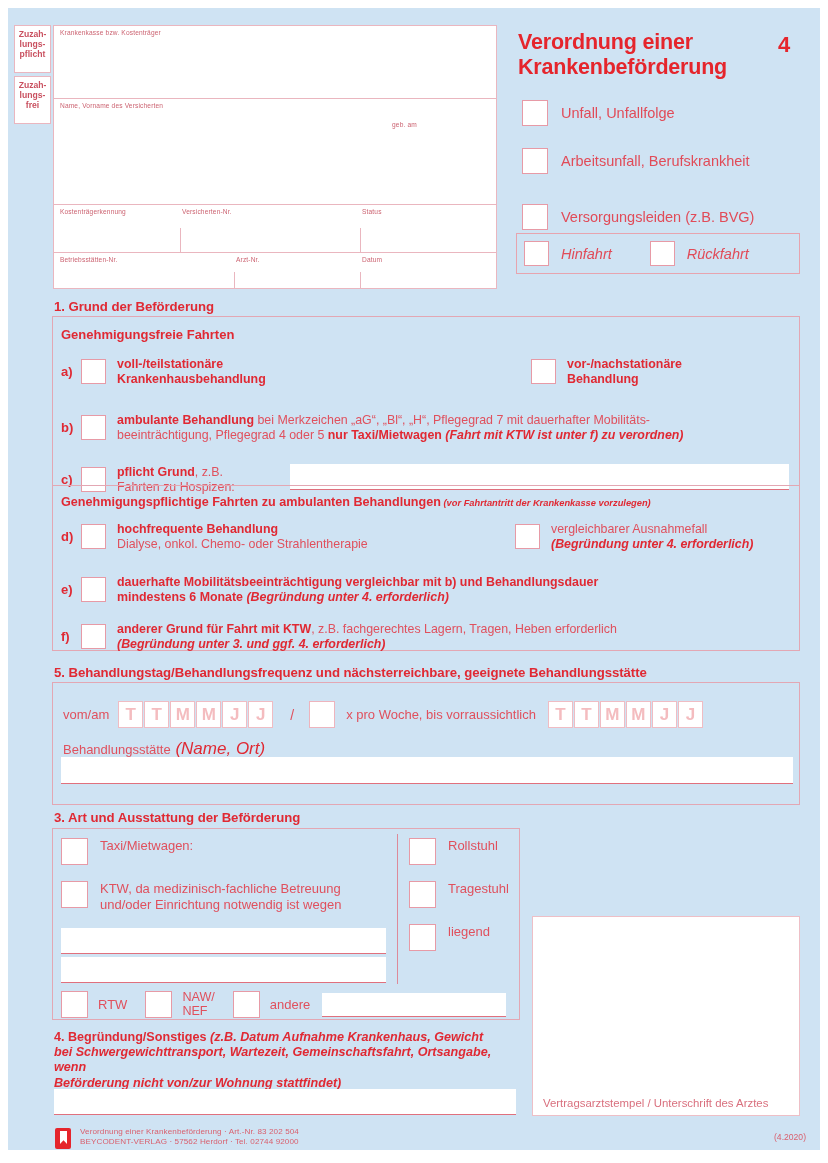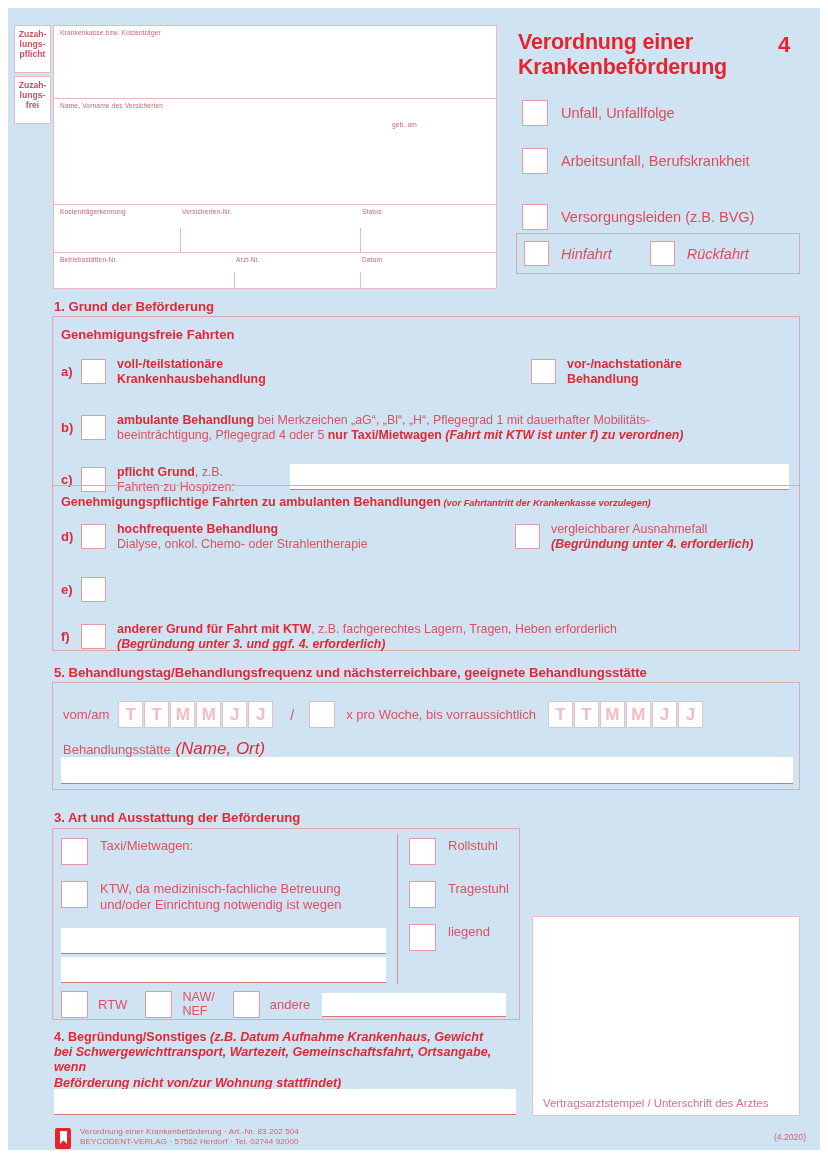--- a/index.html
+++ b/index.html
@@ -106,21 +106,21 @@
     position:absolute;left:237px;top:147px;width:499px;height:26px;
     background:#fff;border-bottom:1px solid #e0707d;box-sizing:border-box;
   }
   #i-d{left:8px;top:205px;}
   #i-d2{left:462px;top:205px;}
   #i-e{left:8px;top:258px;}
   #i-f{left:8px;top:305px;}
 
   
   #s2-title{position:absolute;left:46px;top:657px;}
-  #s2{position:absolute;left:44px;top:674px;width:748px;height:108px;}
+  #s2{position:absolute;left:44px;top:674px;width:748px;height:123px;}
   #s2-line1{position:absolute;left:10px;top:18px;display:flex;align-items:center;}
   .l2{font-size:13px;color:#e0505d;white-space:nowrap;}
   .dboxes{display:flex;margin-left:9px;}
   .dbox{
     width:25px;height:27px;background:#fff;border:1px solid #f0bcc3;
     box-sizing:border-box;color:#f4bcbf;font-size:17px;font-weight:bold;
     text-align:center;line-height:25px;margin-right:1px;
   }
   #s2-slash{margin-left:16px;font-size:14px;color:#e0505d;}
   #s2-freq{
@@ -280,21 +280,21 @@
       <span class="txt">
         <b>vor-/nachstationäre</b><br>
         <b>Behandlung</b>
       </span>
     </div>
 
     <div class="itm" id="i-b">
       <span class="key">b)</span>
       <span class="cbx box"></span>
       <span class="txt">
-        <b>ambulante Behandlung</b><span> bei Merkzeichen „aG“, „Bl“, „H“, Pflegegrad 1 mit dauerhafter Mobilitäts-</span><br>
+        <b>ambulante Behandlung</b><span> bei Merkzeichen „aG“, „Bl“, „H“, Pflegegrad 7 mit dauerhafter Mobilitäts-</span><br>
         <span>beeinträchtigung, Pflegegrad 4 oder 5 </span><b>nur Taxi/Mietwagen</b><i> (Fahrt mit KTW ist unter f) zu verordnen)</i>
       </span>
     </div>
 
     <div class="itm" id="i-c">
       <span class="key">c)</span>
       <span class="cbx box"></span>
       <span class="txt">
         <b>pflicht Grund</b><span>, z.B.</span><br>
         <span>Fahrten zu Hospizen:</span>
@@ -321,20 +321,24 @@
       <span class="cbx box"></span>
       <span class="txt">
         <span>vergleichbarer Ausnahmefall</span><br>
         <i>(Begründung unter 4. erforderlich)</i>
       </span>
     </div>
 
     <div class="itm" id="i-e">
       <span class="key">e)</span>
       <span class="cbx box"></span>
+      <span class="txt">
+        <b>dauerhafte Mobilitätsbeeinträchtigung vergleichbar mit b) und Behandlungsdauer</b><br>
+        <b>mindestens 6 Monate</b><i> (Begründung unter 4. erforderlich)</i>
+      </span>
     </div>
 
     <div class="itm" id="i-f">
       <span class="key">f)</span>
       <span class="cbx box"></span>
       <span class="txt">
         <b>anderer Grund für Fahrt mit KTW</b><span>, z.B. fachgerechtes Lagern, Tragen, Heben erforderlich</span><br>
         <i>(Begründung unter 3. und ggf. 4. erforderlich)</i>
       </span>
     </div>

